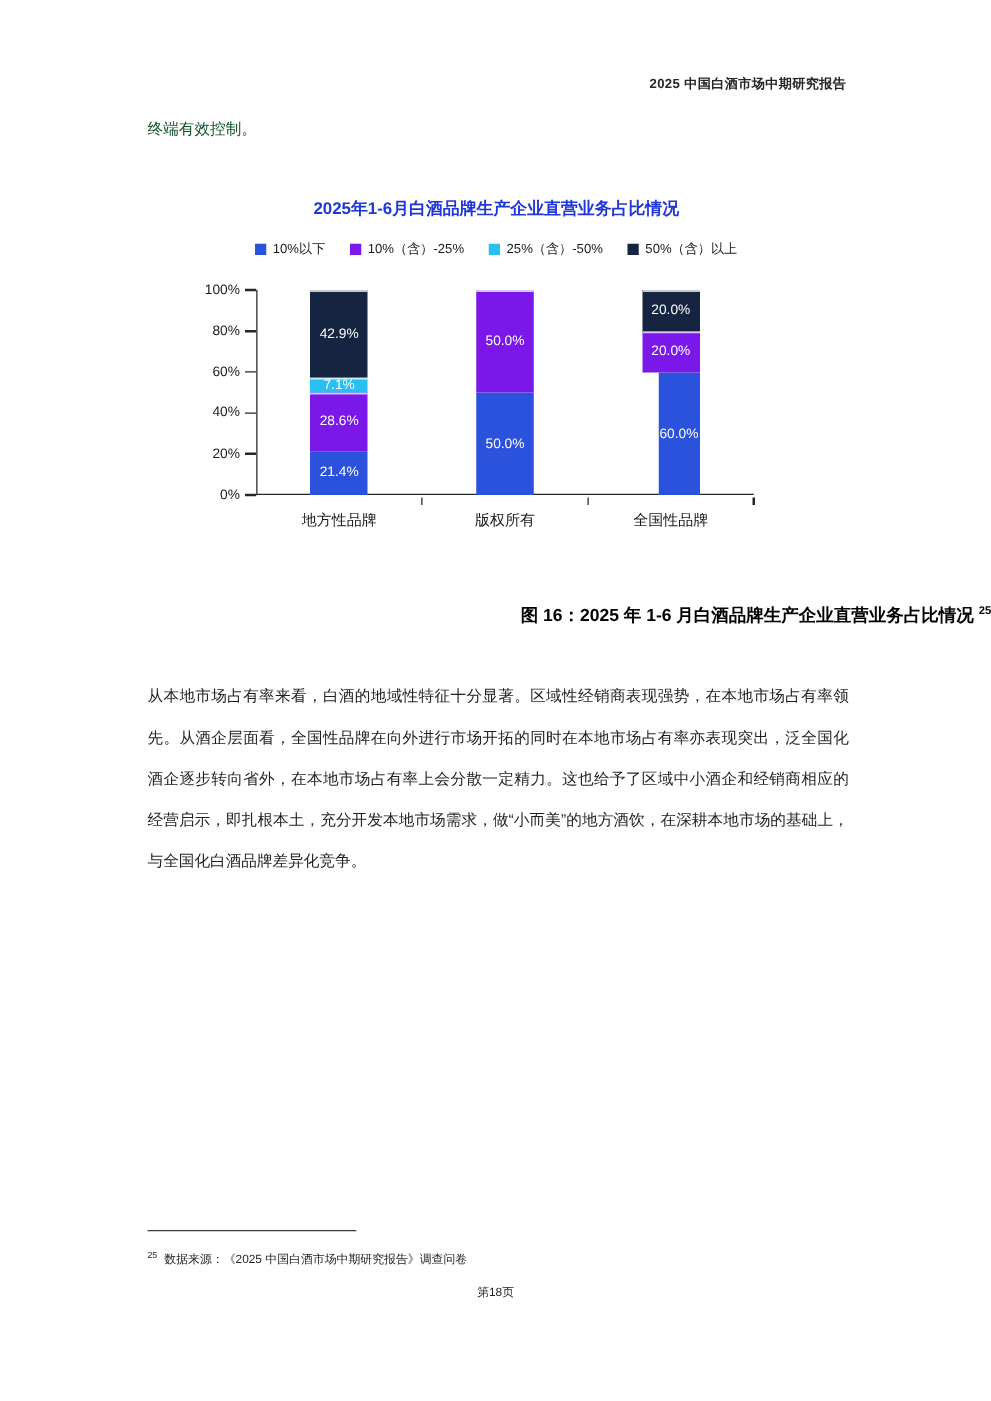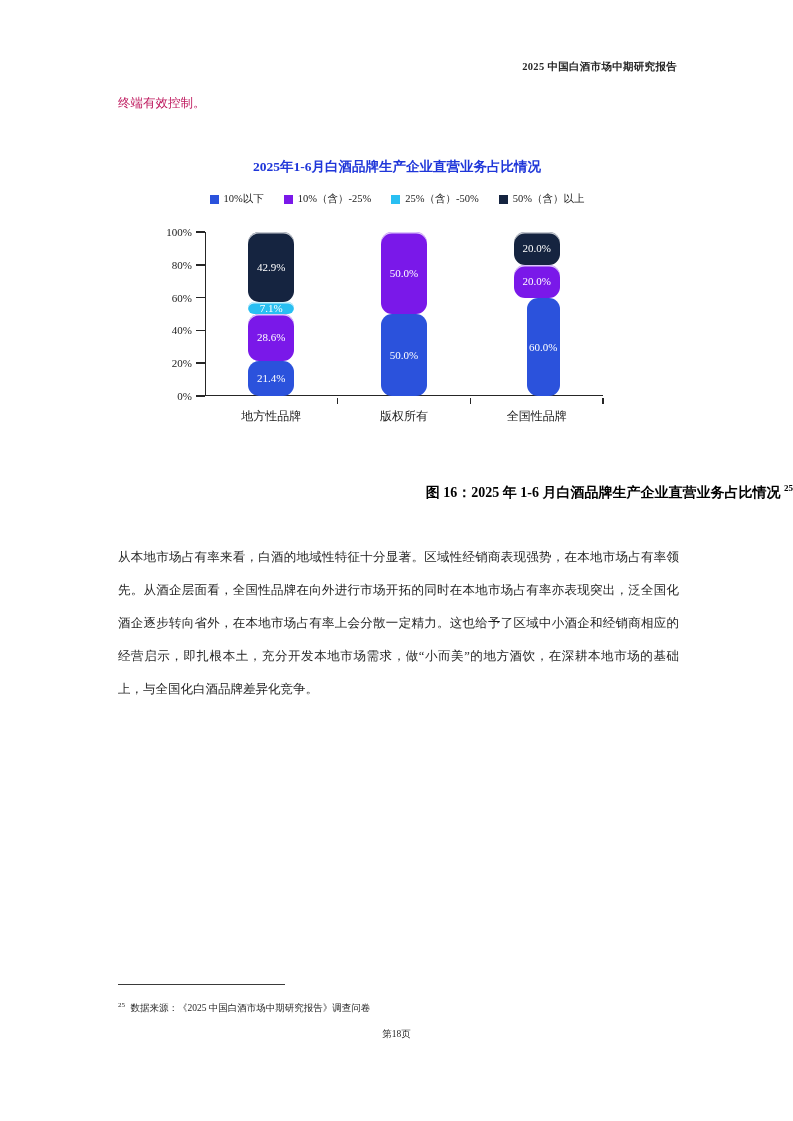--- a/index.html
+++ b/index.html
@@ -3,39 +3,39 @@
 <meta charset="utf-8">
 <style>
   * { box-sizing: border-box; }
   html, body { margin: 0; padding: 0; background: #ffffff; }
   .page {
     position: relative;
     width: 793px;
     height: 1121px;
     margin: 0 auto;
     background: #ffffff;
-    font-family: Liberation Serif, serif;
+    font-family: Liberation Sans, sans-serif;
     color: #1f1f1f;
     overflow: hidden;
   }
   .doc-header {
     position: absolute;
     top: 60px;
     right: 116px;
     font-size: 10.5px;
     font-weight: bold;
     color: #262626;
     letter-spacing: 0.3px;
   }
   .intro-text {
     position: absolute;
     top: 95px;
     left: 118px;
     font-size: 12.5px;
-    color: #be185d;
+    color: #14532d;
   }
   
   .chart {
     position: absolute;
     top: 158px;
     left: 118px;
     width: 558px;
   }
   .chart-title {
     text-align: center;
@@ -99,21 +99,20 @@
     flex-direction: column-reverse;
   }
   .bar-seg {
     position: relative;
     display: flex;
     align-items: center;
     justify-content: center;
     color: #ffffff;
     font-size: 11px;
     overflow: visible;
-    border-radius: 11px;
   }
   .bar-seg.gap-top { box-shadow: inset 0 1.5px 0 rgba(255,255,255,0.75); }
   .x-category {
     position: absolute;
     top: calc(100% + 12px);
     transform: translateX(-50%);
     font-size: 12px;
     color: #1a1a1a;
     white-space: nowrap;
   }

